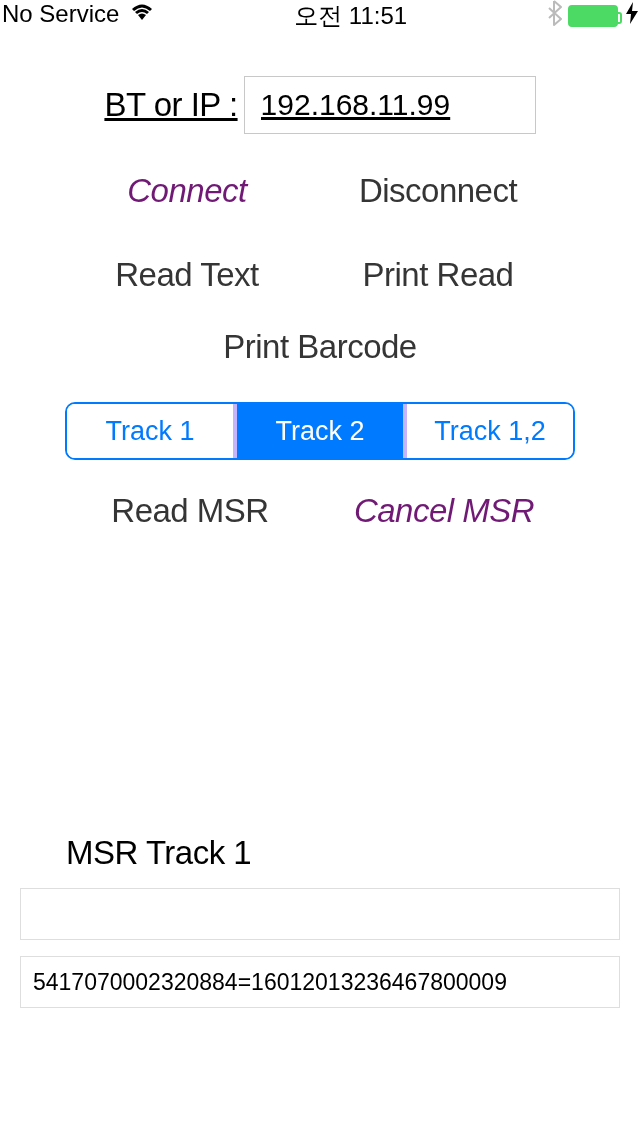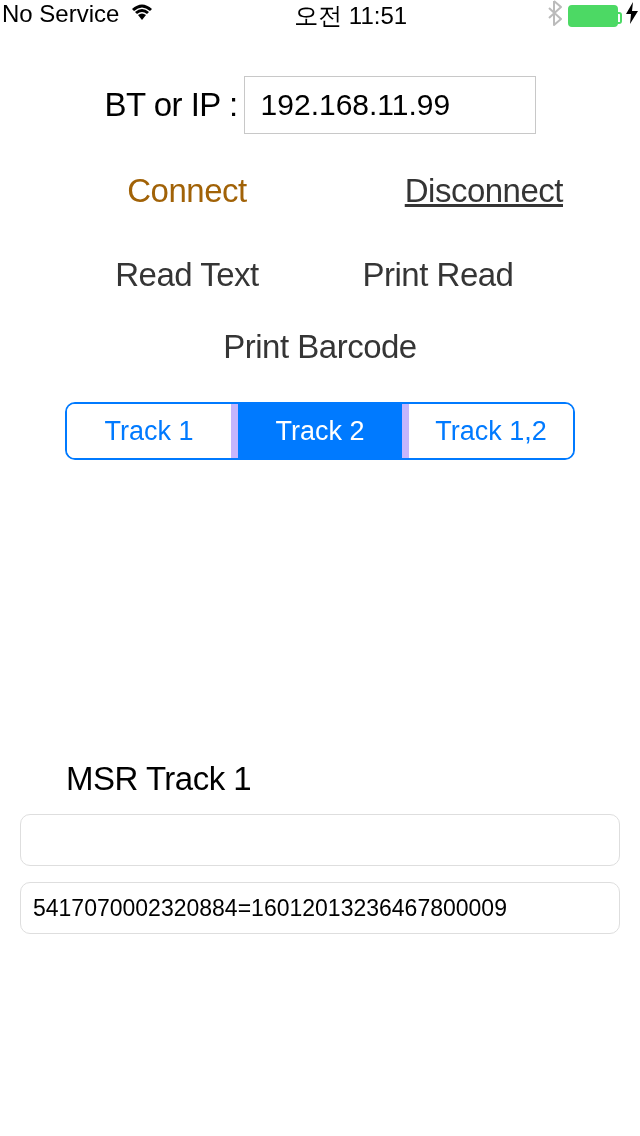--- a/index.html
+++ b/index.html
@@ -7,44 +7,44 @@
     .status-bar { height: 40px; display: flex; align-items: flex-start; justify-content: space-between; padding: 0 2px; font-size: 24px; font-weight: 400; }
     .status-left { display: flex; align-items: center; gap: 10px; }
     .status-center { font-weight: 500; }
     .status-right { display: flex; align-items: center; gap: 6px; }
     .wifi-icon svg { width: 26px; height: 20px; }
     .bt-icon svg { width: 16px; height: 26px; }
     .battery { width: 50px; height: 22px; border: 2px solid #4cd964; border-radius: 4px; position: relative; background: #4cd964; }
     .battery::after { content: ''; position: absolute; right: -6px; top: 5px; width: 3px; height: 8px; border: 2px solid #4cd964; border-left: none; border-radius: 0 3px 3px 0; }
     .bolt { font-size: 22px; margin-left: 2px; }
     .content { padding: 30px 60px 0; }
-    .row1 { display: flex; align-items: center; justify-content: center; gap: 6px; margin-top: 6px; }
+    .row1 { display: flex; align-items: center; justify-content: center; gap: 6px; margin-top: 6px; text-decoration: underline; }
     .label-btip { font-size: 33px; letter-spacing: -0.5px; }
     .ip-input { width: 292px; height: 58px; border: 1px solid #c8c8c8; border-radius: 0; font-size: 30px; padding: 0 16px; font-family: inherit; background: #fff; }
     .btn-row { display: flex; justify-content: center; gap: 0; margin-top: 34px; }
     .btn { font-size: 33px; background: none; border: none; cursor: pointer; font-family: inherit; letter-spacing: -0.5px; padding: 4px 8px; }
     .btn.dark { color: #353535; }
-    .btn.grey { color: #a16207; }
+    .btn.grey { color: #701a75; font-style: italic; }
     .row-connect .btn:first-child { width: 236px; text-align: center; }
-    .row-connect .btn:last-child { width: 266px; text-align: right; text-decoration: underline; }
+    .row-connect .btn:last-child { width: 266px; text-align: center; }
     .row-print { margin-top: 38px; }
     .row-print .btn:first-child { width: 236px; text-align: center; }
     .row-print .btn:last-child { width: 266px; text-align: center; }
     .row-barcode { margin-top: 26px; text-align: center; }
     .row-barcode .btn { display: inline-block; }
     .seg-control { display: flex; width: 510px; height: 58px; margin: 32px auto 0; border: 2px solid #007aff; border-radius: 10px; overflow: hidden; }
     .seg { flex: 1; display: flex; align-items: center; justify-content: center; font-size: 27px; color: #007aff; background: #fff; border: none; font-family: inherit; cursor: pointer; }
-    .seg + .seg { border-left: 7px solid #c4b5fd; }
+    .seg + .seg { border-left: 4px solid #c4b5fd; }
     .seg.selected { background: #007aff; color: #fff; }
     .row-msr { margin-top: 28px; }
     .row-msr .btn:first-child { width: 248px; text-align: center; }
     .row-msr .btn:last-child { width: 260px; text-align: center; }
     .track-section { margin-top: 300px; padding: 0 20px; }
     .track-label { font-size: 33px; letter-spacing: -0.5px; padding-left: 46px; }
-    .track-field { width: 600px; height: 52px; border: 1px solid #dedede; border-radius: 10px; margin: 16px auto 0; font-size: 23px; padding: 12px 12px; background: #fff; display: block; font-family: inherit; }
+    .track-field { width: 600px; height: 52px; border: 1px solid #dedede; border-radius: 0; margin: 16px auto 0; font-size: 23px; padding: 12px 12px; background: #fff; display: block; font-family: inherit; }
     .track2-label { margin-top: 34px; }
   </style>
 </head>
 <body>
 
 <div class="status-bar">
   <div class="status-left">
     <span>No Service</span>
     <span class="wifi-icon">
       <svg viewBox="0 0 26 20">
@@ -87,19 +87,23 @@
   <div class="row-barcode">
     <button class="btn dark">Print Barcode</button>
   </div>
 
   <div class="seg-control">
     <button class="seg">Track 1</button>
     <button class="seg selected">Track 2</button>
     <button class="seg">Track 1,2</button>
   </div>
 
+  <div class="btn-row row-msr">
+    <button class="btn dark">Read MSR</button>
+    <button class="btn grey">Cancel MSR</button>
+  </div>
 </div>
 
 <div class="track-section">
   <div class="track-label">MSR Track 1</div>
   <input class="track-field" type="text" readonly="" value="" style="">
   <input class="track-field" type="text" readonly="" value="5417070002320884=16012013236467800009" style="">
 </div>
 
 </body></html>

